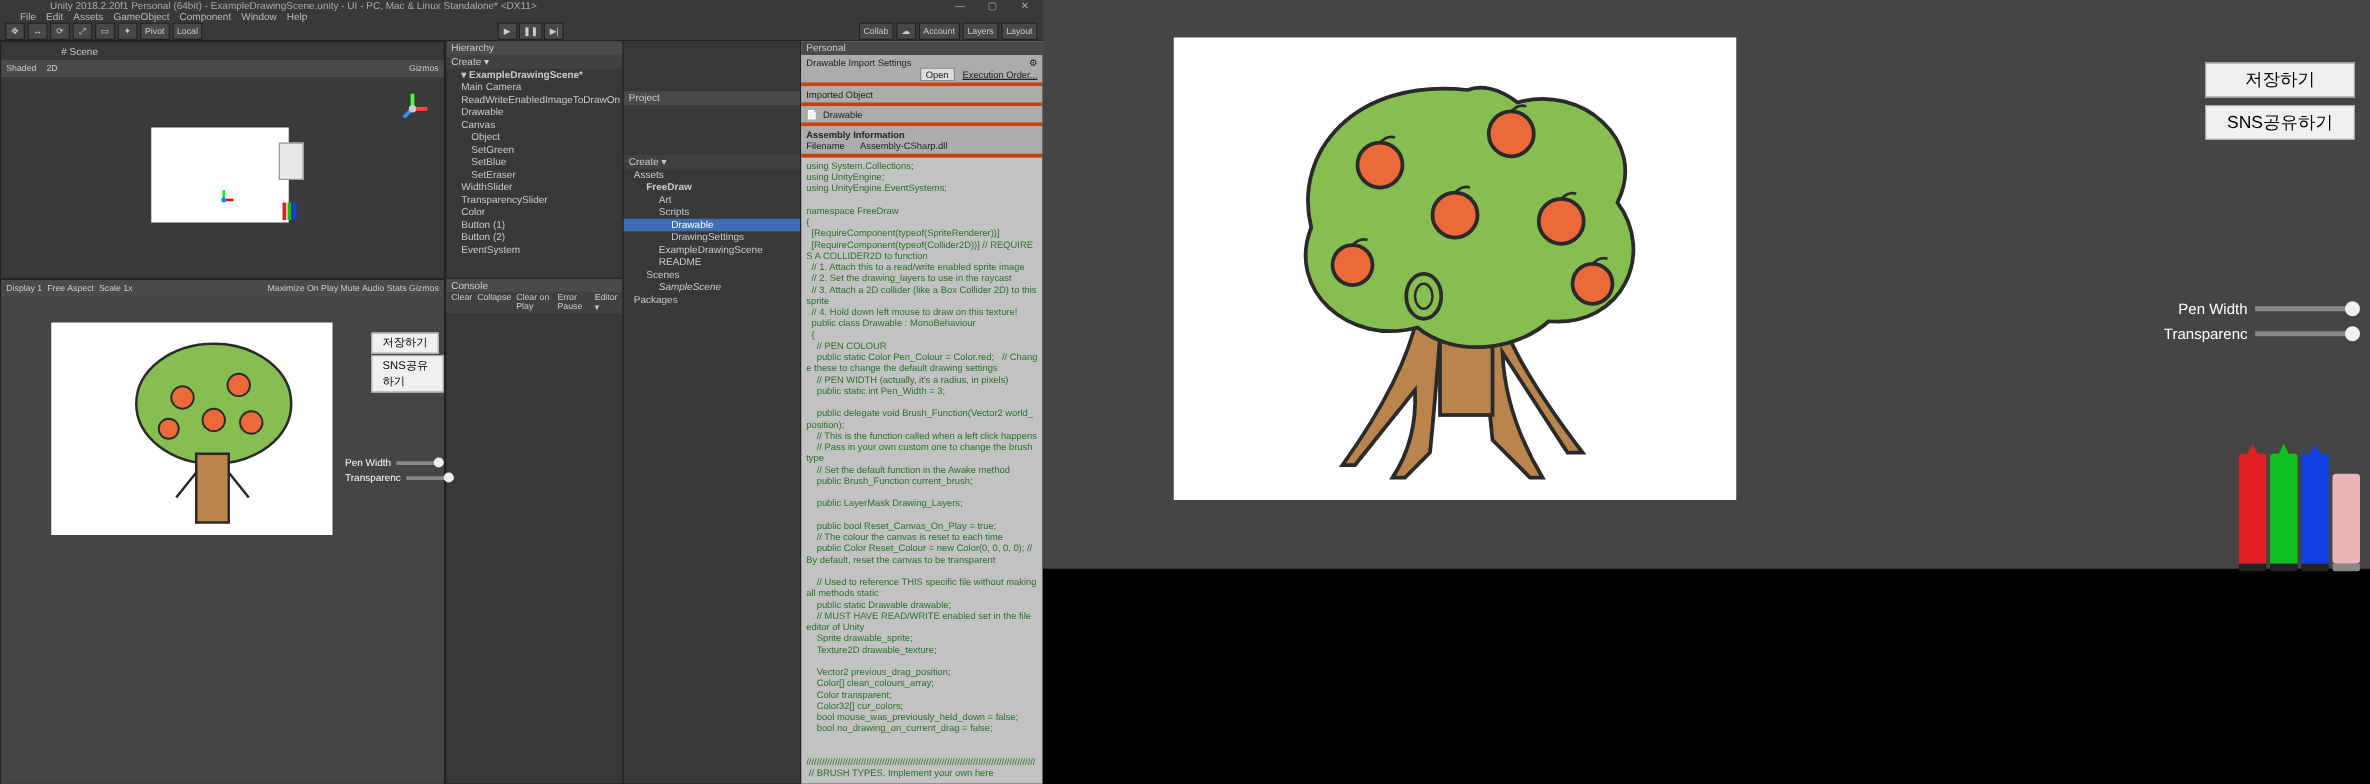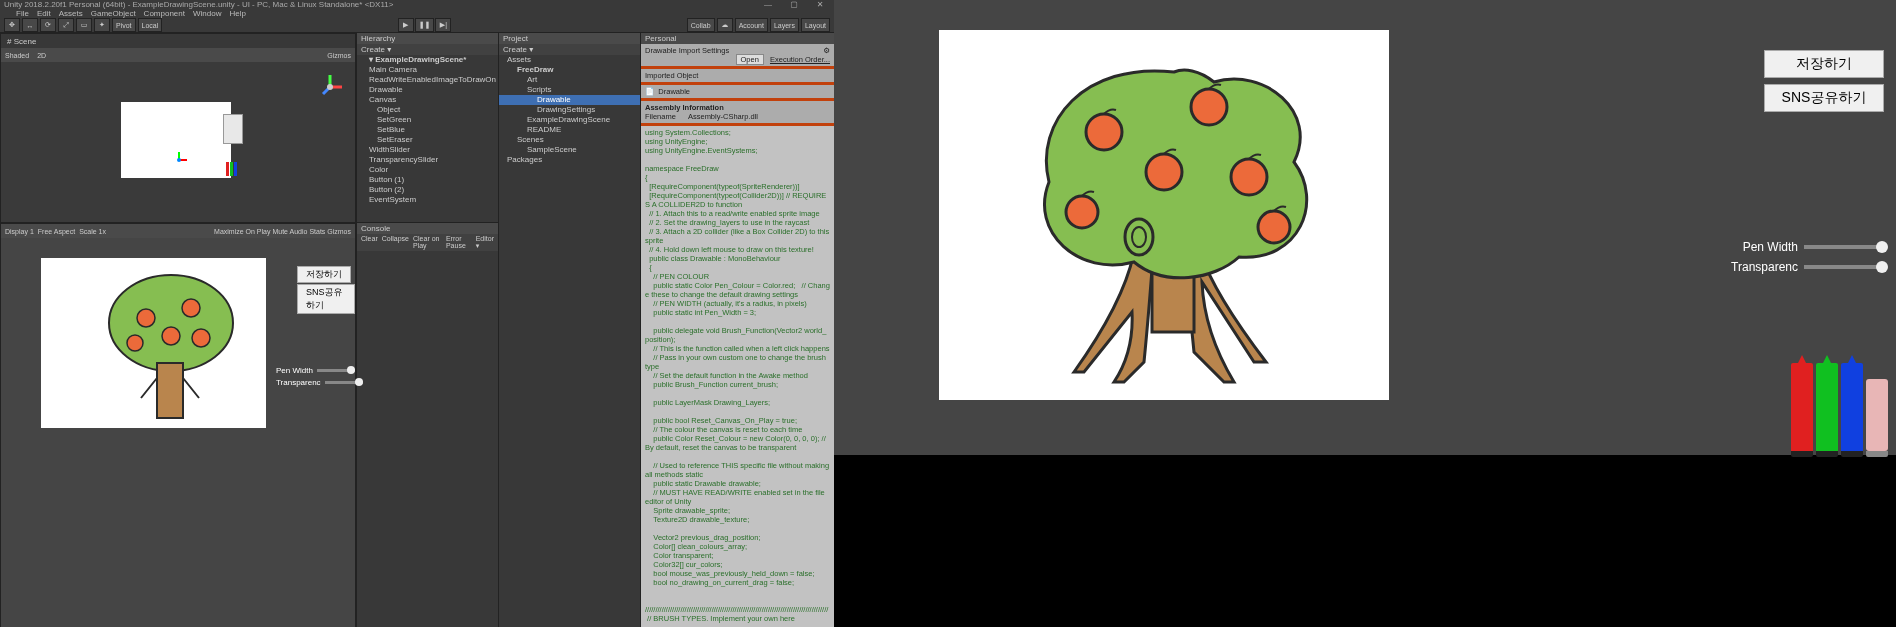--- a/index.html
+++ b/index.html
@@ -1,30 +1,30 @@
 <!DOCTYPE html>
 <html><head>
 <meta charset="utf-8">
 <style>
 * { margin: 0; padding: 0; box-sizing: border-box; }
 body { width: 1896px; height: 627px; background: #000; font-family: Arial, sans-serif; overflow: hidden; display: flex; }
 .unity-editor { width: 834px; height: 455px; background: #393939; position: relative; display: flex; flex-direction: column; }
-.titlebar { height: 18px; background: #393939; display: flex; align-items: center; padding: 0 4px; font-size: 8px; color: #aaa; }
+.titlebar { height: 18px; background: #393939; display: flex; align-items: center; padding: 0 4px; font-size: 8px; color: #aaa; margin-left: 36px; }
 .titlebar .win-btns { margin-left: auto; display: flex; gap: 6px; }
 .titlebar .win-btns span { width: 20px; text-align: center; cursor: pointer; }
 .menubar { height: 14px; background: #393939; display: flex; align-items: center; padding: 0 16px; gap: 8px; font-size: 8px; color: #bbb; }
 .toolbar { height: 18px; background: #393939; border-bottom: 1px solid #222; display: flex; align-items: center; padding: 0 4px; gap: 2px; }
 .toolbar .btn { background: #484848; border: 1px solid #222; height: 14px; min-width: 16px; font-size: 7px; color: #ccc; display: inline-flex; align-items: center; justify-content: center; padding: 0 3px; }
 .toolbar .play { margin: 0 auto; display: flex; gap: 1px; }
 .toolbar .right { display: flex; gap: 2px; }
 .editor-body { flex: 1; display: flex; }
 .col1 { width: 356px; display: flex; flex-direction: column; }
 .scene-pane { height: 190px; border: 1px solid #222; display: flex; flex-direction: column; }
 .pane-tabs { height: 14px; background: #383838; display: flex; align-items: center; font-size: 8px; color: #ccc; }
-.pane-tabs span { padding: 0 6px; }
+.pane-tabs span { padding: 0 6px; margin-left: 42px; }
 .scene-toolbar { height: 14px; background: #4a4a4a; display: flex; align-items: center; font-size: 7px; color: #ccc; padding: 0 4px; gap: 8px; }
 .scene-view { flex: 1; background: #3a3a3a; position: relative; }
 .scene-white { position: absolute; left: 120px; top: 40px; width: 110px; height: 76px; background: #fff; }
 .scene-gizmo { position: absolute; right: 10px; top: 10px; width: 30px; height: 30px; }
 .mini-ui { position: absolute; left: 222px; top: 52px; width: 20px; height: 30px; background: #e8e8e8; border: 1px solid #999; }
 .mini-markers { position: absolute; left: 225px; top: 100px; display: flex; gap: 1px; }
 .mini-markers div { width: 3px; height: 14px; }
 .game-pane { flex: 1; border: 1px solid #222; display: flex; flex-direction: column; background: #454545; }
 .game-toolbar { height: 14px; background: #4a4a4a; display: flex; align-items: center; font-size: 7px; color: #ccc; padding: 0 4px; gap: 4px; }
 .game-view { flex: 1; position: relative; background: #454545; }
@@ -37,21 +37,21 @@
 .col2 { width: 142px; border-left: 1px solid #222; display: flex; flex-direction: column; background: #383838; }
 .hierarchy { height: 190px; border-bottom: 1px solid #222; font-size: 8px; color: #ccc; overflow: hidden; }
 .hierarchy .hdr { background: #4a4a4a; padding: 1px 4px; }
 .hierarchy .row { padding: 0 4px 0 12px; line-height: 10px; }
 .hierarchy .row.lv2 { padding-left: 20px; }
 .hierarchy .row.bold { font-weight: bold; }
 .console { flex: 1; font-size: 8px; color: #ccc; }
 .console .hdr { background: #4a4a4a; padding: 1px 4px; }
 .console .tbar { background: #414141; padding: 1px 4px; display: flex; gap: 4px; font-size: 7px; }
 .col3 { width: 142px; border-left: 1px solid #222; background: #383838; font-size: 8px; color: #ccc; display:flex; flex-direction:column; }
-.project .hdr { background: #4a4a4a; padding: 1px 4px; }
+.project .hdr { background: #4a4a4a; padding: 1px 4px; margin-top: 40px; }
 .project .row { padding: 0 4px 0 16px; line-height: 10px; }
 .project .row.sel { background: #3e6fb3; color: #fff; }
 .col4 { flex: 1; border-left: 1px solid #222; background: #c2c2c2; font-size: 7.5px; color: #222; display: flex; flex-direction: column; }
 .inspector-h { background: #4a4a4a; color: #ccc; padding: 1px 4px; font-size: 8px; }
 .inspector-top { background: #acacac; padding: 2px 4px; border-bottom: 3px solid #c2410c; }
 .inspector-body { flex: 1; overflow: hidden; padding: 2px 4px; line-height: 9px; white-space: pre-wrap; word-break: break-all; color: #1a1a1a; }
 .inspector-body .g { color: #2a6f2a; }
 
 .app-runtime { flex: 1; height: 455px; background: #454545; position: relative; }
 .canvas-big { position: absolute; left: 105px; top: 30px; width: 450px; height: 370px; background: #fff; }
@@ -220,21 +220,21 @@
         <div id="proj-items">
             <div class="row" style="padding-left: 8px;">Assets</div>
             <div class="row" style="padding-left: 18px; font-weight: bold;">FreeDraw</div>
             <div class="row" style="padding-left: 28px;">Art</div>
             <div class="row" style="padding-left: 28px;">Scripts</div>
             <div class="row sel" style="padding-left: 38px;">Drawable</div>
             <div class="row" style="padding-left: 38px;">DrawingSettings</div>
             <div class="row" style="padding-left: 28px;">ExampleDrawingScene</div>
             <div class="row" style="padding-left: 28px;">README</div>
             <div class="row" style="padding-left: 18px;">Scenes</div>
-            <div class="row" style="padding-left: 28px;">SampleScene</div>
+            <div class="row" style="padding-left: 28px; font-style: italic;">SampleScene</div>
             <div class="row" style="padding-left: 8px;">Packages</div>
           </div>
       </div>
 
     </div>
     <div class="col4">
       <div class="inspector-h">Personal</div>
       <div class="inspector-top">
         <div style="display:flex;justify-content:space-between">
           <span>Drawable Import Settings</span>

